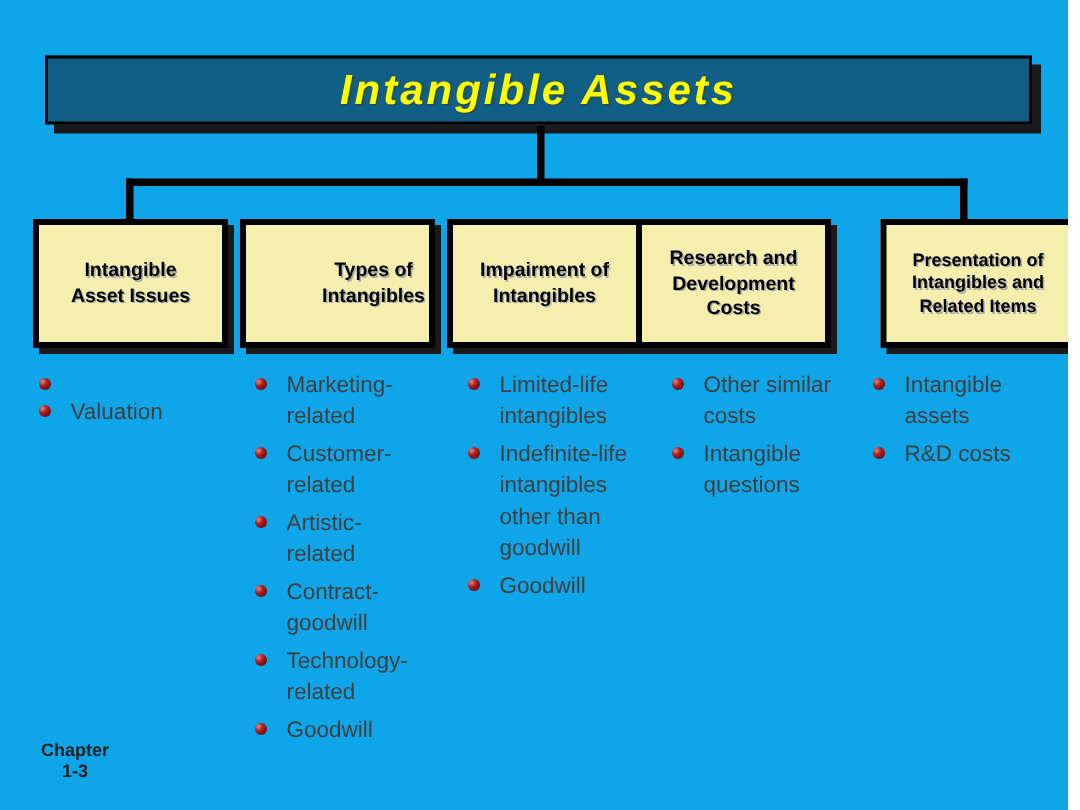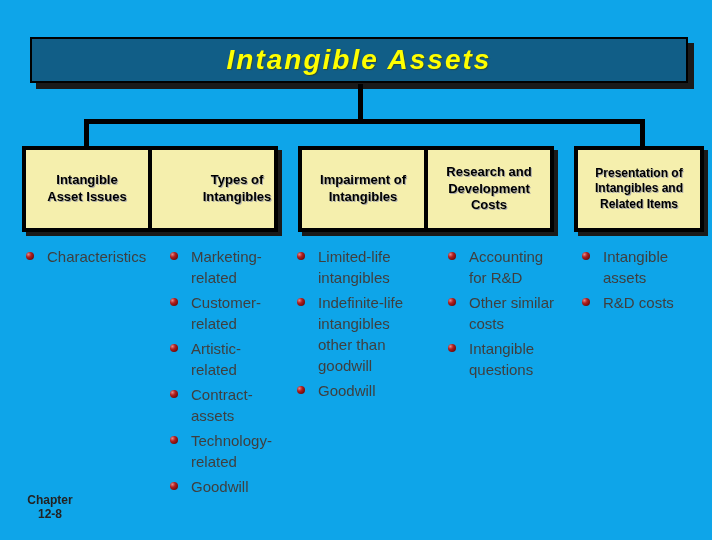--- a/index.html
+++ b/index.html
@@ -33,24 +33,24 @@
     position:absolute; top:146px; width:130px; height:86px; box-sizing:border-box;
     background:var(--box-bg); border:4px solid var(--box-border);
     box-shadow:4px 4px 0 var(--shadow);
     display:flex; align-items:center; justify-content:center; text-align:center;
   }
   .hbox .hdr{
     font-weight:bold; font-size:13px; line-height:1.3; color:#000;
     text-shadow:1px 1px 0 #ABABAB; white-space:pre-line;
   }
   .hbox.small .hdr{font-size:12px;}
-  .hb1{left:22px;} .hb2{left:148px;padding-left:48px;} .hb3{left:298px;} .hb4{left:424px;} .hb5{left:574px;}
+  .hb1{left:22px;} .hb2{left:160px;padding-left:48px;} .hb3{left:298px;} .hb4{left:424px;} .hb5{left:587px;}
   
   .col{position:absolute; top:246px; list-style:none; margin:0; padding:0;}
-  .c1{left:26px; width:128px;} .c2{left:170px; width:110px;} .c3{left:297px; width:118px;}
+  .c1{left:26px; width:128px;} .c2{left:170px; width:110px;} .c3{left:312px; width:118px;}
   .c4{left:448px; width:118px;} .c5{left:582px; width:100px;}
   .col li{display:flex; align-items:flex-start; margin:0 0 4px 0;}
   .dot{
     flex:0 0 8px; width:8px; height:8px; border-radius:50%; margin:6px 13px 0 0;
     background:radial-gradient(circle at 30% 30%, #E38A8A 0%, #B02020 35%, #7C0D0D 70%, #560707 100%);
   }
   .itx{
     font-size:15px; line-height:21px; color:var(--list-text); white-space:pre-line;
   }
   
@@ -92,21 +92,24 @@
   </div>
   <div class="hbox hb5 small">
     <span class="hdr">Presentation of
 Intangibles and
 Related Items</span>
   </div>
 
   <ul class="col c1">
     <li>
         <span class="dot"></span>
-        <span class="itx">Characteristics</span>
+      </li>
+    <li>
+        <span class="dot"></span>
+        <span class="itx">Valuation</span>
       </li>
   </ul>
 
   <ul class="col c2">
     <li>
         <span class="dot"></span>
         <span class="itx">Marketing-
 related</span>
       </li>
     <li>
@@ -115,21 +118,21 @@
 related</span>
       </li>
     <li>
         <span class="dot"></span>
         <span class="itx">Artistic-
 related</span>
       </li>
     <li>
         <span class="dot"></span>
         <span class="itx">Contract-
-assets</span>
+goodwill</span>
       </li>
     <li>
         <span class="dot"></span>
         <span class="itx">Technology-
 related</span>
       </li>
     <li>
         <span class="dot"></span>
         <span class="itx">Goodwill</span>
       </li>
@@ -150,25 +153,20 @@
       </li>
     <li>
         <span class="dot"></span>
         <span class="itx">Goodwill</span>
       </li>
   </ul>
 
   <ul class="col c4">
     <li>
         <span class="dot"></span>
-        <span class="itx">Accounting
-for R&amp;D</span>
-      </li>
-    <li>
-        <span class="dot"></span>
         <span class="itx">Other similar
 costs</span>
       </li>
     <li>
         <span class="dot"></span>
         <span class="itx">Intangible
 questions</span>
       </li>
   </ul>
 
@@ -178,15 +176,15 @@
         <span class="itx">Intangible
 assets</span>
       </li>
     <li>
         <span class="dot"></span>
         <span class="itx">R&amp;D costs</span>
       </li>
   </ul>
 
   <div class="chapter">Chapter
-12-8</div>
+1-3</div>
 
 </div>
 
 </body></html>

